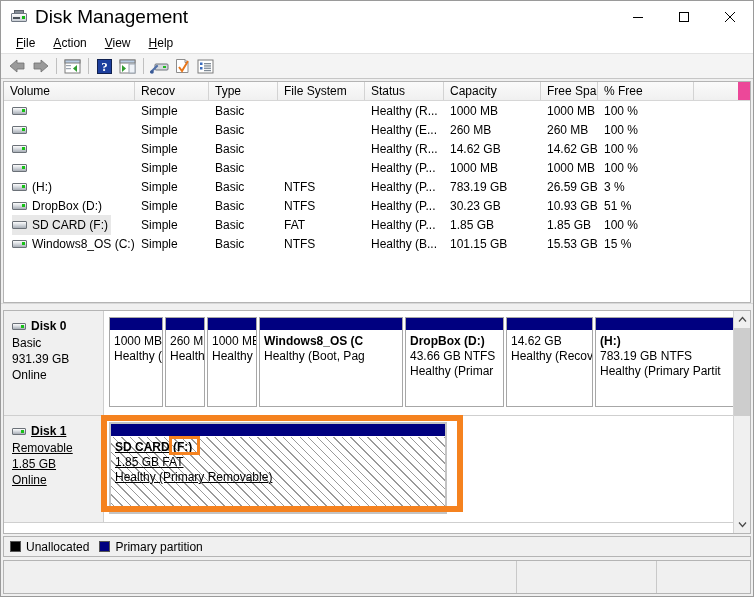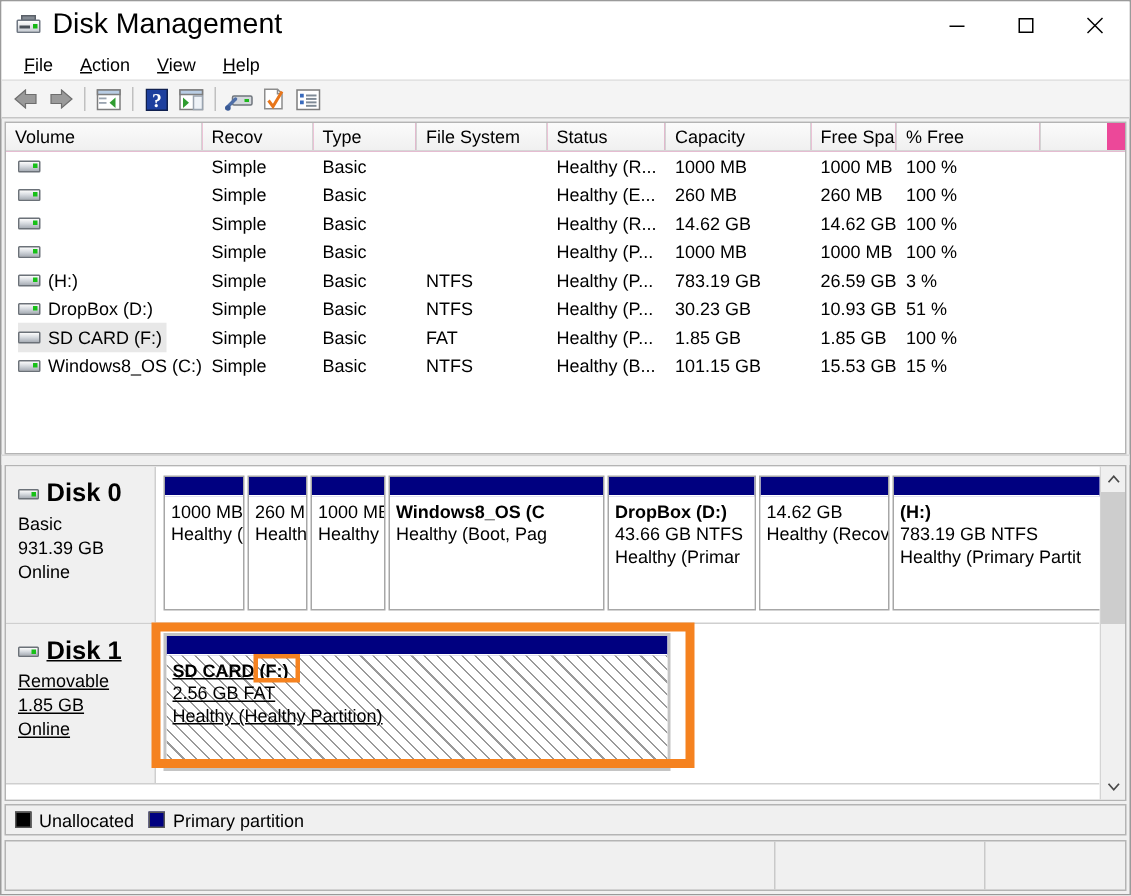--- a/index.html
+++ b/index.html
@@ -221,21 +221,21 @@
   }
   .disk-info {
     width: 100px;
     flex: 0 0 auto;
     background: #f0f0f0;
     border-right: 1px solid #cfcfcf;
     padding: 8px 0 6px 8px;
   }
   .disk-title {
     display: flex; align-items: center;
-    font-weight: bold; font-size: 17px;
+    font-weight: bold; font-size: 12px;
     margin-bottom: 2px;
   }
   .disk-title .drive-ico { width: 14px; height: 7px; margin-right: 5px; }
   .disk-meta { font-size: 12px; line-height: 16px; }
   .parts {
     flex: 1 1 auto;
     display: flex;
     padding: 6px 4px 8px 5px;
     gap: 2px;
     position: relative;
@@ -701,22 +701,22 @@
               </div>
               <div class="disk-meta">Removable</div>
               <div class="disk-meta">1.85 GB</div>
               <div class="disk-meta">Online</div>
             </div>
             <div class="parts">
               <div class="part outer-frame" style="width: 338px;">
                 <div class="part-bar"></div>
                 <div class="part-body hatched">
                   <span class="part-line part-name">SD CARD<span> (F:)</span></span>
-                  <span class="part-line">2.56 GB FAT</span>
-                  <span class="part-line">Healthy (Healthy Partition)</span>
+                  <span class="part-line">1.85 GB FAT</span>
+                  <span class="part-line">Healthy (Primary Removable)</span>
                 </div>
               </div>
             </div>
           </div>
         </div>
       <div id="hl-disk1" style="left: 97px; top: 104px; width: 362px; height: 97px;"></div>
       <div id="hl-fdrive" style="left: 165px; top: 125px; width: 31px; height: 19px;"></div>
     </div>
     <div id="vscroll">
       <div class="sb-arrow">

